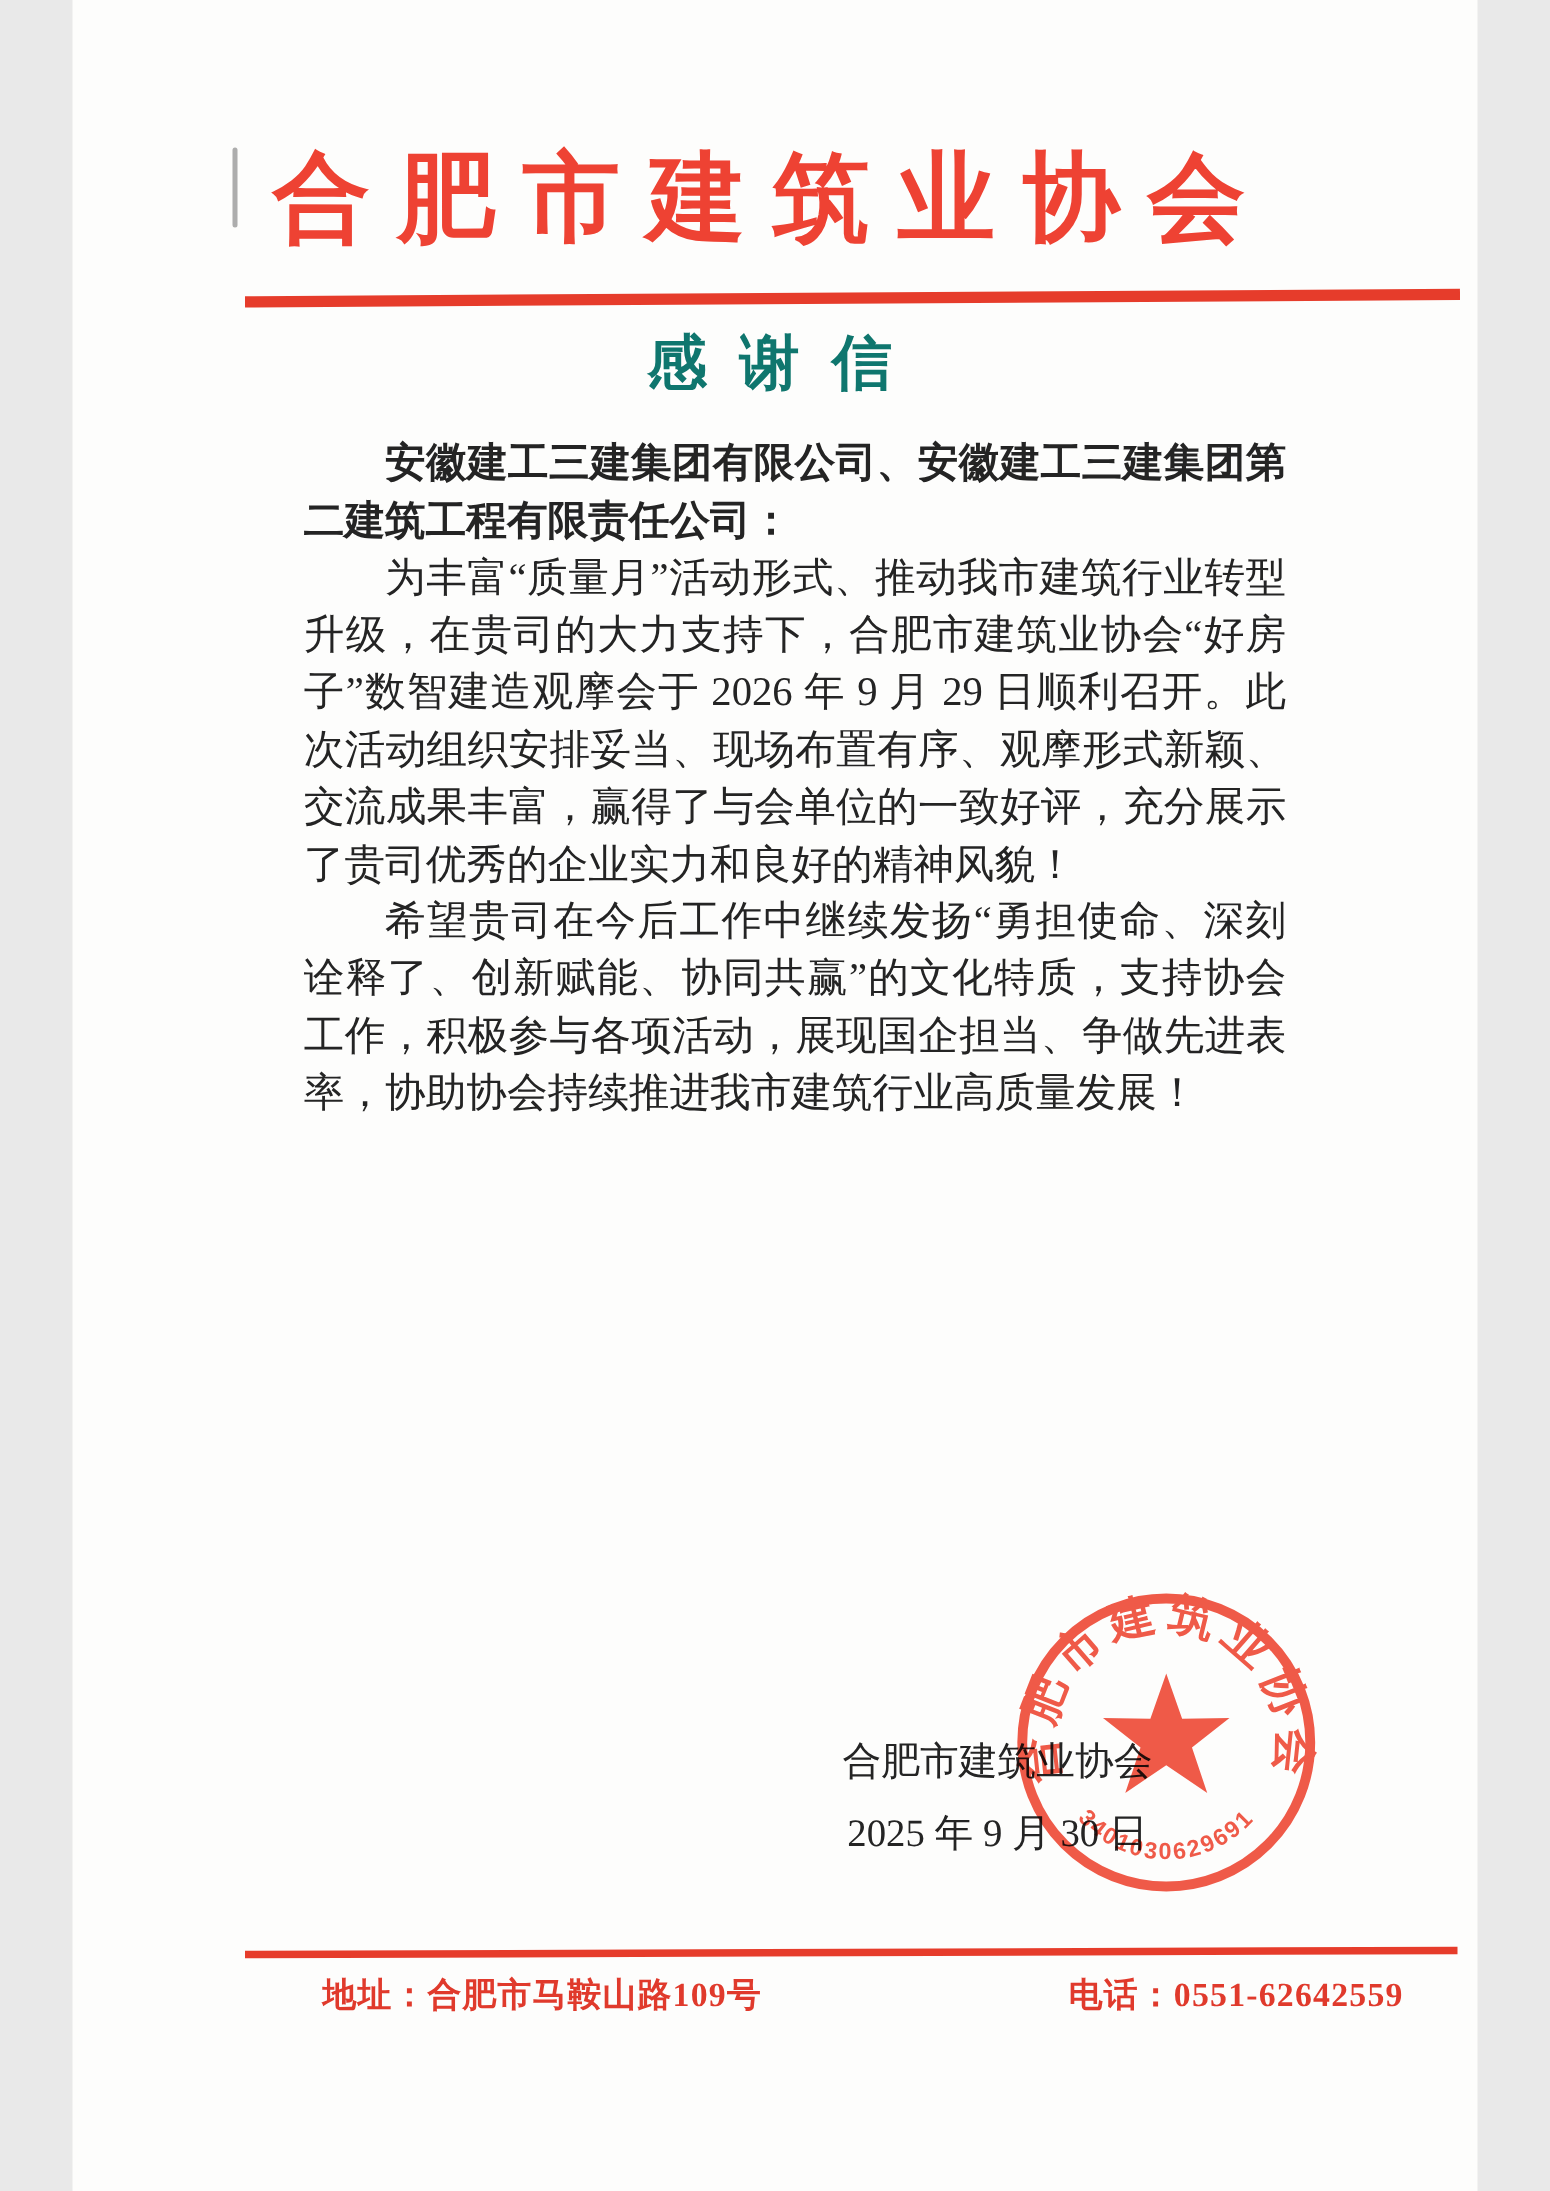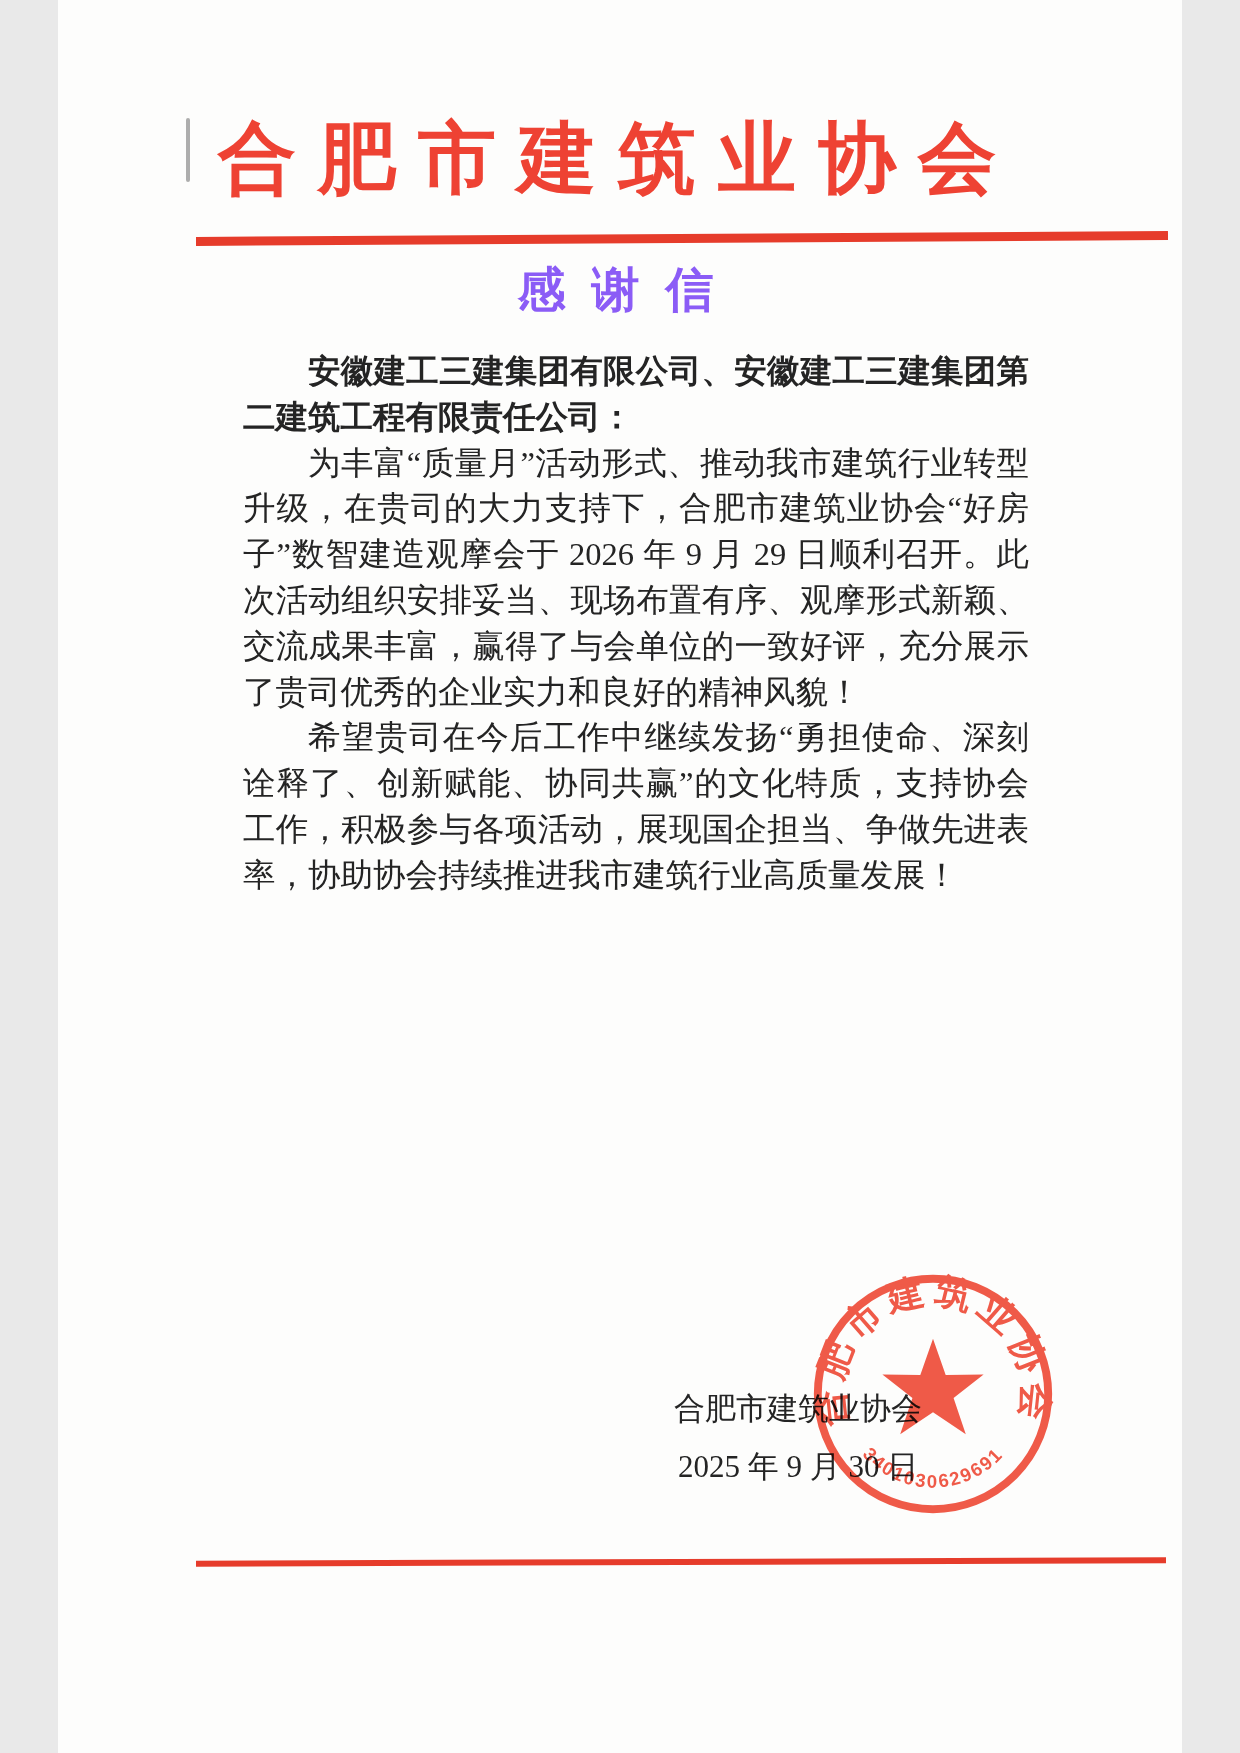--- a/index.html
+++ b/index.html
@@ -19,21 +19,21 @@
     color:#ee4233;text-align:center;
     letter-spacing:22px;white-space:nowrap;
   }
   .header-rule{
     position:absolute;left:138px;top:234px;width:972px;height:9px;
     background:#e63c2b;transform:rotate(-0.35deg);
   }
   
   .letter-title{
     position:absolute;left:140px;top:258px;width:835px;
-    font-size:48px;font-weight:700;color:#8b5cf6;
+    font-size:48px;font-weight:700;color:#0f766e;
     text-align:center;letter-spacing:26px;text-indent:26px;
   }
   
   .body-text{
     position:absolute;left:166px;top:349px;width:786px;
     font-size:32.5px;line-height:45.8px;
     text-align:justify;
     margin-left:19px;
   }
   .recipient{font-weight:700;margin:0;}
@@ -98,14 +98,18 @@
     </defs>
     <text font-size="37" font-weight="700" fill="#ef4430" letter-spacing="7" font-family="Liberation Serif, DejaVu Serif, serif">
       <textPath href="#seal-top-arc" startOffset="50%" text-anchor="middle">合肥市建筑业协会</textPath>
     </text>
     <text font-size="19" font-weight="700" fill="#ef4430" letter-spacing="2" font-family="Liberation Sans, DejaVu Sans, sans-serif">
       <textPath href="#seal-bottom-arc" startOffset="50%" text-anchor="middle">3401030629691</textPath>
     </text>
   </svg>
 
   <div class="footer-rule"></div>
+  <div class="footer-row">
+    <span>地址：合肥市马鞍山路109号</span>
+    <span>电话：0551-62642559</span>
+  </div>
 
 </div>
 
 </body></html>

